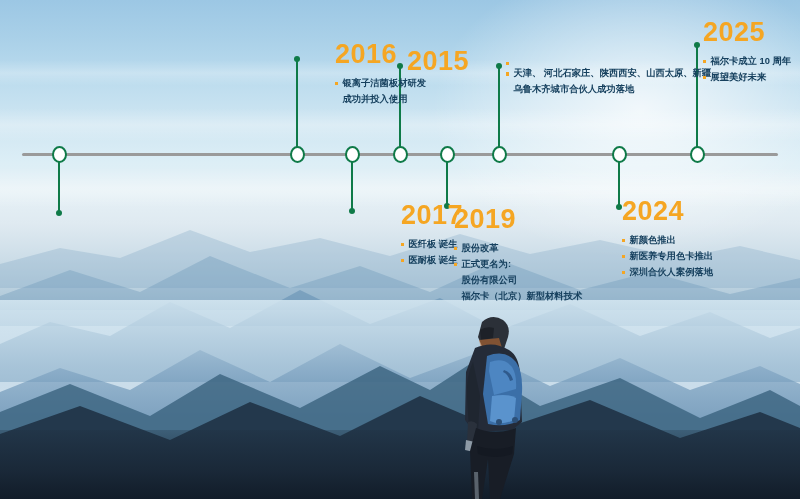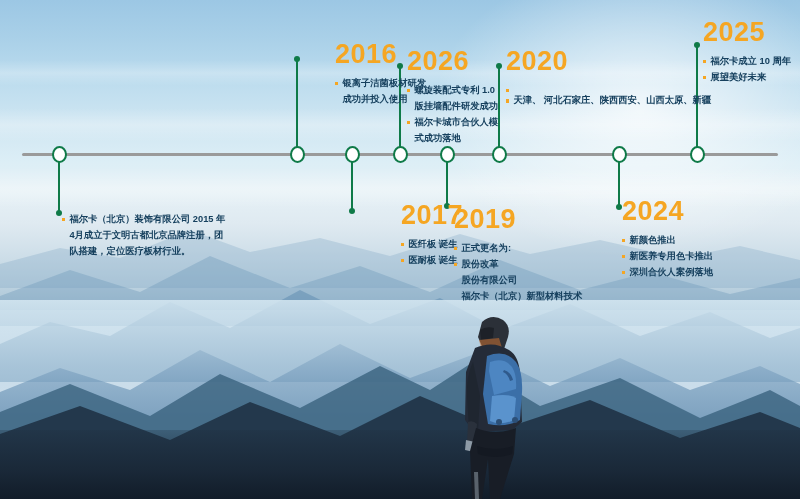--- a/index.html
+++ b/index.html
@@ -133,34 +133,20 @@
     <path d="M44,172 l4,0 l1,27 l-4,0 Z" fill="#9aa7b2" opacity=".5"></path>
   </svg>
 
   <div class="axis"></div>
 
   <div id="tl">
       <div class="stem" style="left: 58px; top: 154px; height: 59px;"></div>
       <div class="tip" style="left: 56px; top: 210px;"></div>
       <div class="node" style="left: 52px; top: 146px;"></div>
       <div class="entry" style="left: 62px; top: 204px;">
-        <div class="bullets">
-          <div class="bline">
-            <span class="dot"></span>
-            <span class="txt">福尔卡（北京）装饰有限公司 2015 年</span>
-          </div>
-          <div class="bline cont">
-            <span class="dot"></span>
-            <span class="txt">4月成立于文明古都北京品牌注册，团</span>
-          </div>
-          <div class="bline cont">
-            <span class="dot"></span>
-            <span class="txt">队搭建，定位医疗板材行业。</span>
-          </div>
-        </div>
       </div>
       <div class="stem" style="left: 296px; top: 59px; height: 95px;"></div>
       <div class="tip" style="left: 294px; top: 56px;"></div>
       <div class="node" style="left: 290px; top: 146px;"></div>
       <div class="entry" style="left: 303px; top: 41px; margin-left: 32px;">
         <div class="year">2016</div>
         <div class="bullets">
           <div class="bline">
             <span class="dot"></span>
             <span class="txt">银离子洁菌板材研发</span>
@@ -184,79 +170,61 @@
           <div class="bline">
             <span class="dot"></span>
             <span class="txt">医耐板 诞生</span>
           </div>
         </div>
       </div>
       <div class="stem" style="left: 399px; top: 66px; height: 88px;"></div>
       <div class="tip" style="left: 397px; top: 63px;"></div>
       <div class="node" style="left: 393px; top: 146px;"></div>
       <div class="entry" style="left: 407px; top: 48px;">
-        <div class="year">2026</div>
-        <div class="bullets">
-          <div class="bline">
-            <span class="dot"></span>
-            <span class="txt">螺旋装配式专利 1.0</span>
-          </div>
-          <div class="bline cont">
-            <span class="dot"></span>
-            <span class="txt">版挂墙配件研发成功</span>
-          </div>
-          <div class="bline">
-            <span class="dot"></span>
-            <span class="txt">福尔卡城市合伙人模</span>
-          </div>
-          <div class="bline cont">
-            <span class="dot"></span>
-            <span class="txt">式成功落地</span>
-          </div>
-        </div>
+        <div class="year">2015</div>
       </div>
       <div class="stem" style="left: 446px; top: 154px; height: 52px;"></div>
       <div class="tip" style="left: 444px; top: 203px;"></div>
       <div class="node" style="left: 440px; top: 146px;"></div>
       <div class="entry" style="left: 454px; top: 206px;">
         <div class="year">2019</div>
         <div class="bullets">
           <div class="bline">
             <span class="dot"></span>
+            <span class="txt">股份改革</span>
+          </div>
+          <div class="bline">
+            <span class="dot"></span>
             <span class="txt">正式更名为:</span>
-          </div>
-          <div class="bline">
-            <span class="dot"></span>
-            <span class="txt">股份改革</span>
           </div>
           <div class="bline cont">
             <span class="dot"></span>
             <span class="txt">股份有限公司</span>
           </div>
           <div class="bline cont">
             <span class="dot"></span>
             <span class="txt">福尔卡（北京）新型材料技术</span>
           </div>
         </div>
       </div>
       <div class="stem" style="left: 498px; top: 66px; height: 88px;"></div>
       <div class="tip" style="left: 496px; top: 63px;"></div>
       <div class="node" style="left: 492px; top: 146px;"></div>
       <div class="entry" style="left: 506px; top: 48px;">
-        <div class="year">2020</div>
         <div class="bullets">
           <div class="bline">
             <span class="dot"></span>
           </div>
           <div class="bline">
             <span class="dot"></span>
             <span class="txt">天津、 河北石家庄、陕西西安、山西太原、新疆</span>
           </div>
           <div class="bline cont">
             <span class="dot"></span>
+            <span class="txt">乌鲁木齐城市合伙人成功落地</span>
           </div>
         </div>
       </div>
       <div class="stem" style="left: 618px; top: 154px; height: 53px;"></div>
       <div class="tip" style="left: 616px; top: 204px;"></div>
       <div class="node" style="left: 612px; top: 146px;"></div>
       <div class="entry" style="left: 622px; top: 198px;">
         <div class="year">2024</div>
         <div class="bullets">
           <div class="bline">

